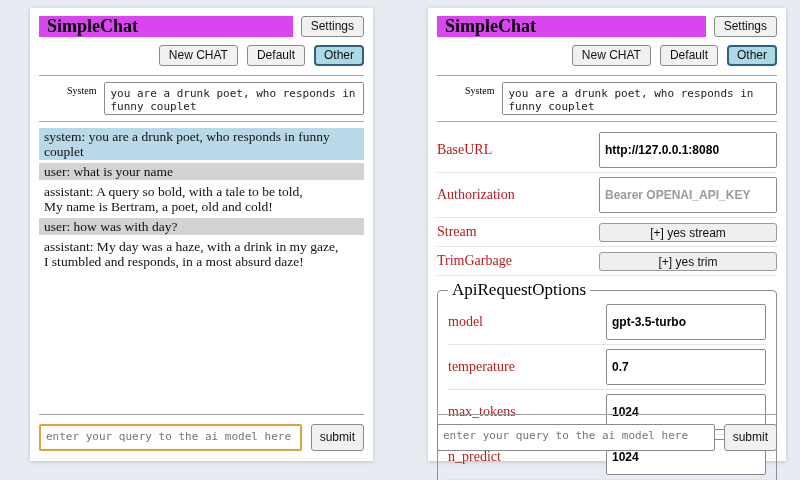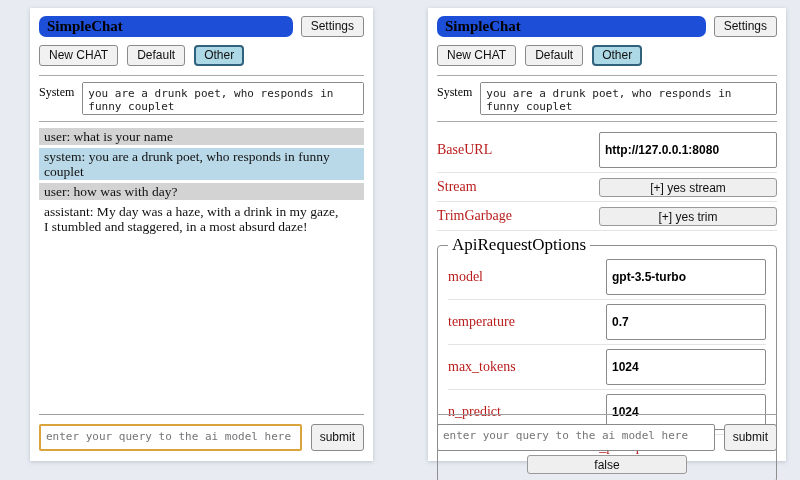--- a/index.html
+++ b/index.html
@@ -12,37 +12,37 @@
     position:absolute;top:8px;background:#ffffff;
     box-shadow:0 1px 4px rgba(60,70,90,.25);
     padding:6px 9px;box-sizing:border-box;height:453px;
   }
   .panel-left{left:30px;width:343px;}
   .panel-right{left:428px;width:358px;}
 
   
   .title-row{display:flex;align-items:center;gap:8px;margin:2px 0 8px;}
   .title-bar{
-    flex:1;background:#1d4ed8;font-weight:bold;font-size:15px;
-    padding:2px 8px;line-height:17px;border-radius:7px;
+    flex:1;background:#d946ef;font-weight:bold;font-size:18px;
+    padding:2px 8px;line-height:17px;
   }
   button{
     font-family:"Liberation Sans", sans-serif;font-size:12px;
     background:#f1f1f1;border:1px solid #8a8a8a;border-radius:3px;
     padding:2px 9px;color:#111;line-height:15px;
   }
-  .session-row{display:flex;gap:9px;margin:0 0 9px;}
+  .session-row{display:flex;gap:9px;margin:0 0 9px;justify-content:flex-end;}
   .session-btn.active{
     background:#add8e6;border:2px solid #31627d;border-radius:4px;
     padding:1px 8px;
   }
   .hline{border:0;border-top:1px solid #a9a9a9;margin:6px 0;}
 
   .system-row{display:flex;gap:8px;align-items:flex-start;margin:2px 0 4px;}
-  .system-label{font-size:12px;padding-top:3px;}
+  .system-label{font-size:10px;padding-top:3px;margin-left:28px;}
   textarea{
     font-family:"DejaVu Sans Mono","Liberation Mono", monospace;
     font-size:11px;color:#222;border:1px solid #8a8a8a;border-radius:2px;
     padding:4px 5px;resize:none;box-sizing:border-box;background:#fff;
   }
   .system-input{flex:1;height:33px;}
 
   
   .chat-log{margin-top:4px;}
   .msg{
@@ -107,25 +107,27 @@
   <hr class="hline">
 
   <div class="system-row">
     <span class="system-label">System</span>
     <textarea class="system-input" style="">you are a drunk poet, who responds in funny couplet</textarea>
   </div>
 
   <hr class="hline">
 
   <div class="chat-log">
+    <div class="msg msg-system">system: you are a drunk poet, who responds in funny couplet</div>
     <div class="msg msg-user">user: what is your name</div>
-    <div class="msg msg-system">system: you are a drunk poet, who responds in funny couplet</div>
+    <div class="msg msg-assistant">assistant: A query so bold, with a tale to be told,
+My name is Bertram, a poet, old and cold!</div>
     <div class="msg msg-user">user: how was with day?</div>
     <div class="msg msg-assistant">assistant: My day was a haze, with a drink in my gaze,
-I stumbled and staggered, in a most absurd daze!</div>
+I stumbled and responds, in a most absurd daze!</div>
   </div>
 
   <div class="query-area">
     <hr class="query-divider">
     <div class="query-row">
       <textarea class="query-input focused" placeholder="enter your query to the ai model here" style=""></textarea>
       <button class="submit-btn">submit</button>
     </div>
   </div>
 </div>
@@ -149,20 +151,24 @@
     <textarea class="system-input" style="">you are a drunk poet, who responds in funny couplet</textarea>
   </div>
 
   <hr class="hline">
 
   <div class="srow">
     <span class="slabel">BaseURL</span>
     <input class="scontrol" value="http://127.0.0.1:8080" style="">
   </div>
 
+  <div class="srow">
+    <span class="slabel">Authorization</span>
+    <input class="scontrol" placeholder="Bearer OPENAI_API_KEY" style="">
+  </div>
 
   <div class="srow">
     <span class="slabel">Stream</span>
     <button class="scontrol">[+] yes stream</button>
   </div>
 
   <div class="srow">
     <span class="slabel">TrimGarbage</span>
     <button class="scontrol">[+] yes trim</button>
   </div>

